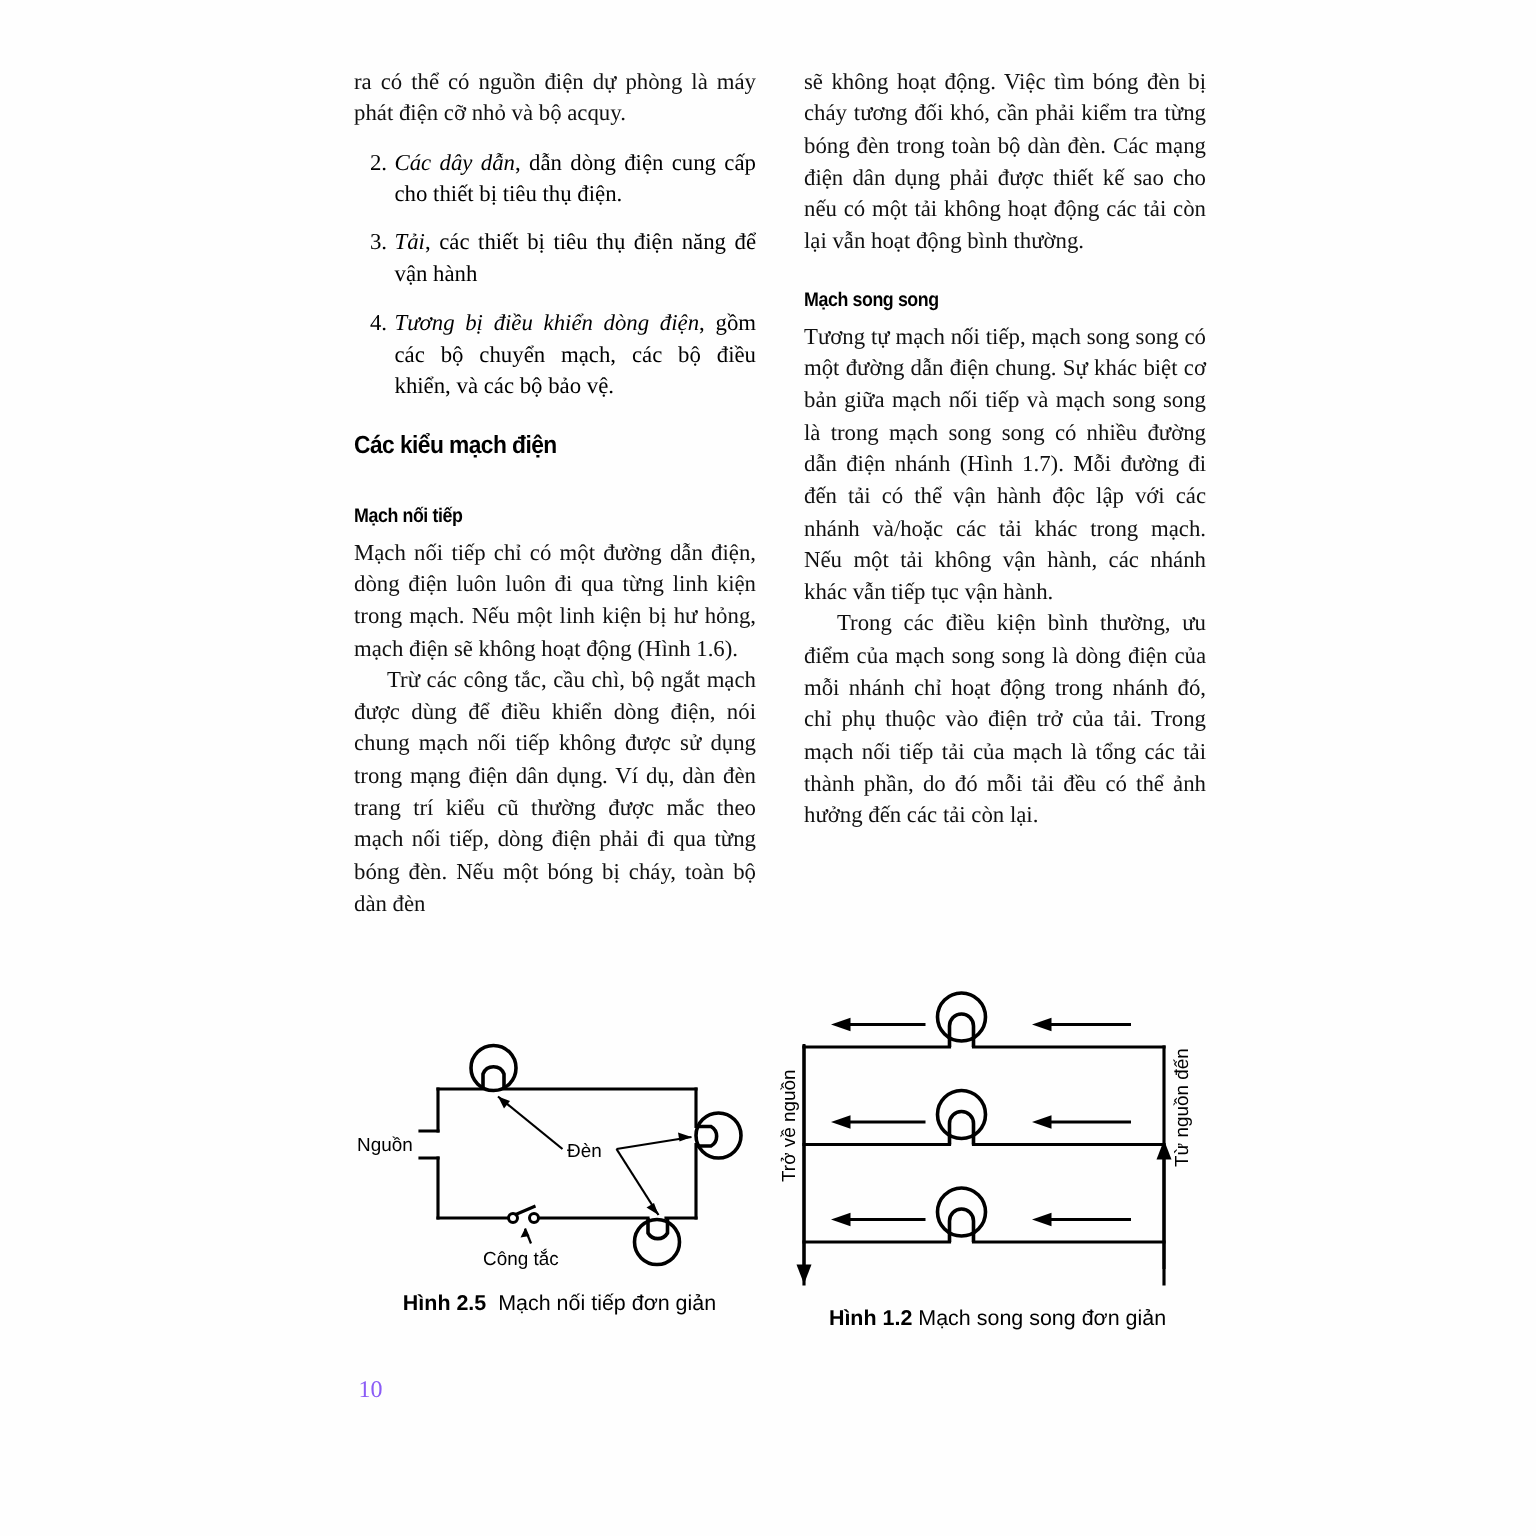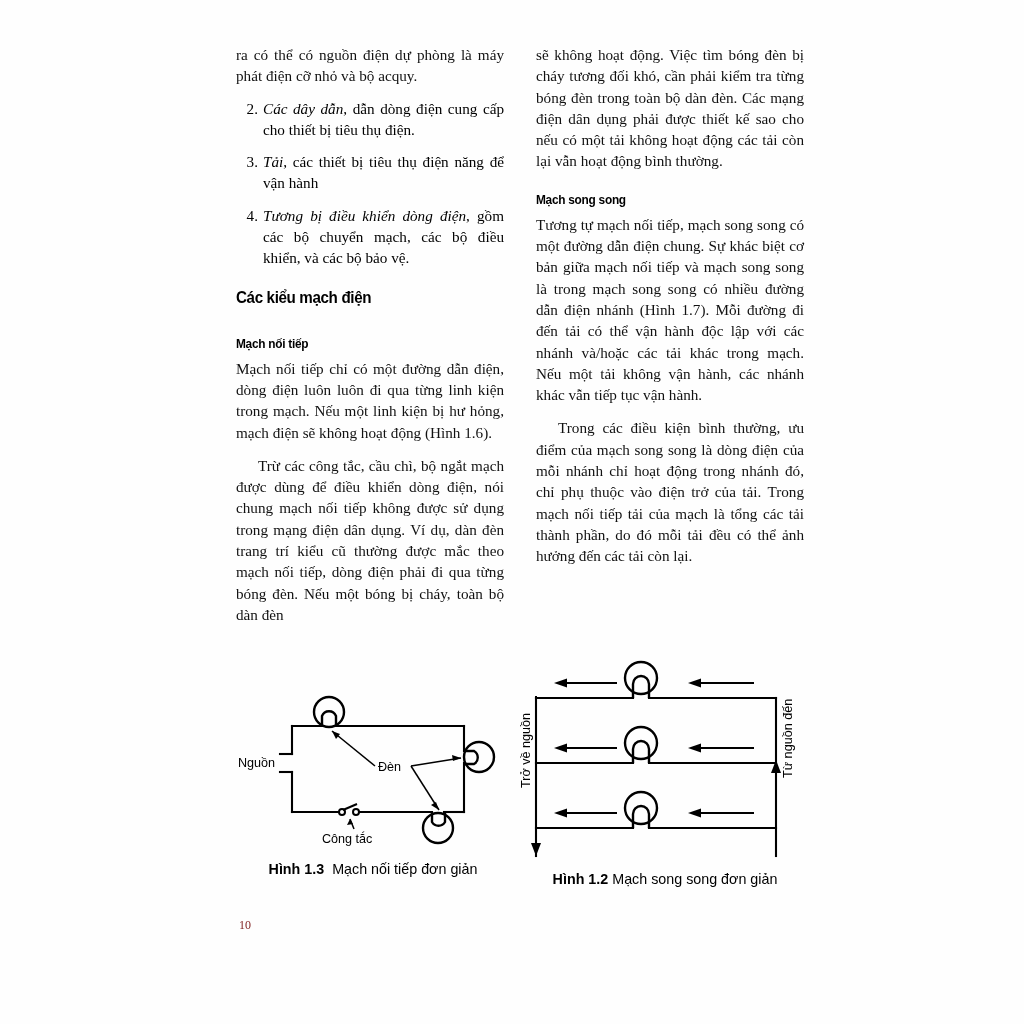--- a/index.html
+++ b/index.html
@@ -43,21 +43,21 @@
   p.body-text {
     margin: 0 0 0 0;
     font-family: Liberation Serif, serif;
     font-size: 15.2px;
     line-height: 21.3px;
     text-align: justify;
     text-justify: inter-word;
     hyphens: none;
     color: #111;
   }
-  p.body-text + p.body-text { margin-top: 12px; }
+  p.body-text + p.body-text { margin-top: 0; }
   p.indent { text-indent: 22px; }
 
   
   ol.numlist {
     margin: 0;
     padding: 0;
     list-style: none;
   }
   ol.numlist li {
     position: relative;
@@ -115,22 +115,22 @@
   .figure-wrap { position: absolute; }
 
   #fig16 { left: 236px; top: 688px; width: 280px; height: 190px; }
   #fig17 { left: 514px; top: 660px; width: 292px; height: 240px; }
 
   .pagenum {
     position: absolute;
     left: 239px;
     top: 918px;
     font-family: "Liberation Serif", serif;
-    font-size: 12px;
-    color: #7f1d1d;
+    font-size: 16px;
+    color: #8b5cf6;
   }
 
   svg { display: block; }
   .dlabel {
     font-family: "Liberation Sans", sans-serif;
     font-size: 12.6px;
     fill: #000;
   }
 </style>
 </head>
@@ -240,21 +240,21 @@
         <polygon points="203,122 195,117 200,114"></polygon>
         <polygon points="114,131 111,137 117,136"></polygon>
       </g>
 
       <text class="dlabel" x="2" y="79">Nguồn</text>
       <text class="dlabel" x="142" y="83">Đèn</text>
       <text class="dlabel" x="86" y="155">Công tắc</text>
     </svg>
 
     <div class="fig-caption" style="margin-top:8px; margin-left:-6px;">
-      <span class="fignum">Hình 1.3</span>&nbsp;&nbsp;<span>Mạch nối tiếp đơn giản</span>
+      <span class="fignum">Hình 2.5</span>&nbsp;&nbsp;<span>Mạch nối tiếp đơn giản</span>
     </div>
   </div>
 
   <div class="figure-wrap" id="fig17">
     <svg width="292" height="205" viewBox="0 0 292 205">
       <g fill="none" stroke="#000" stroke-width="2.1" stroke-linecap="square">
 
         <path d="M22 38 L22 196"></path>
 
         <path d="M262 38 L262 196"></path>

